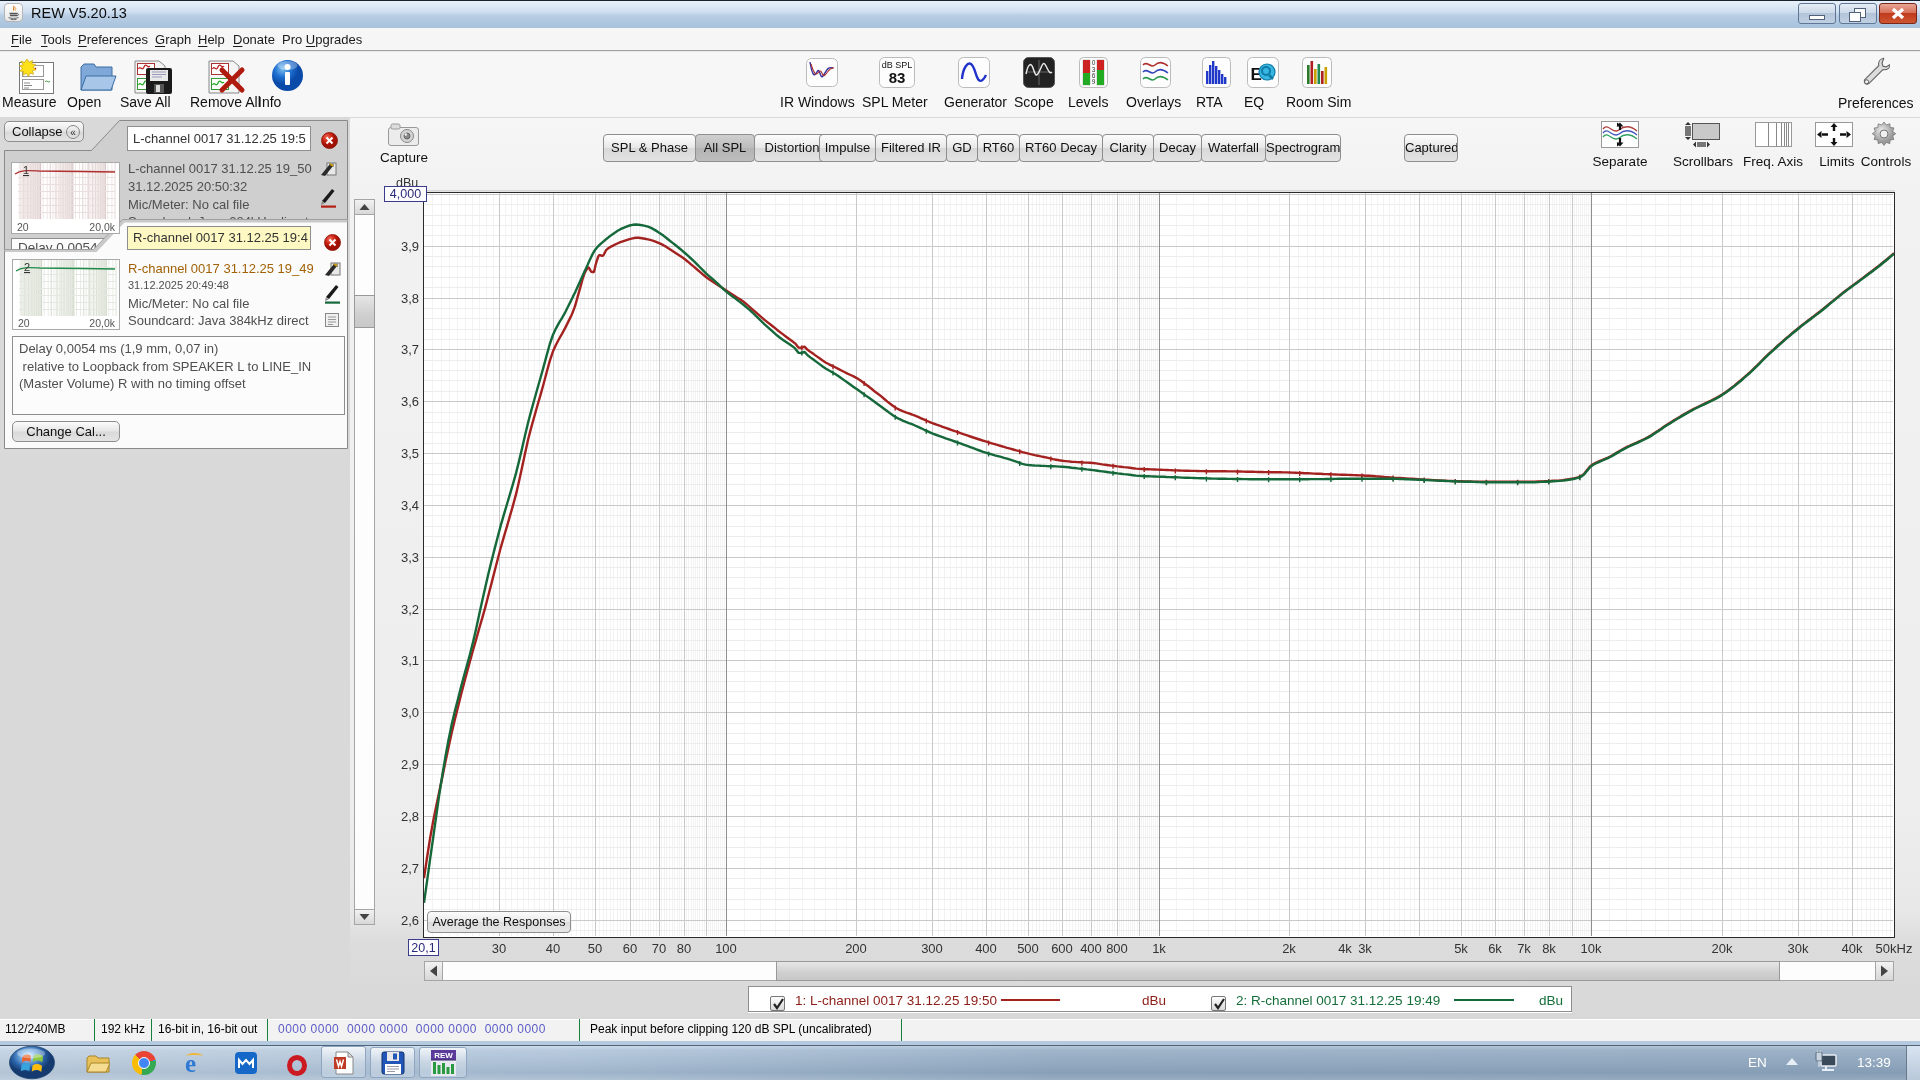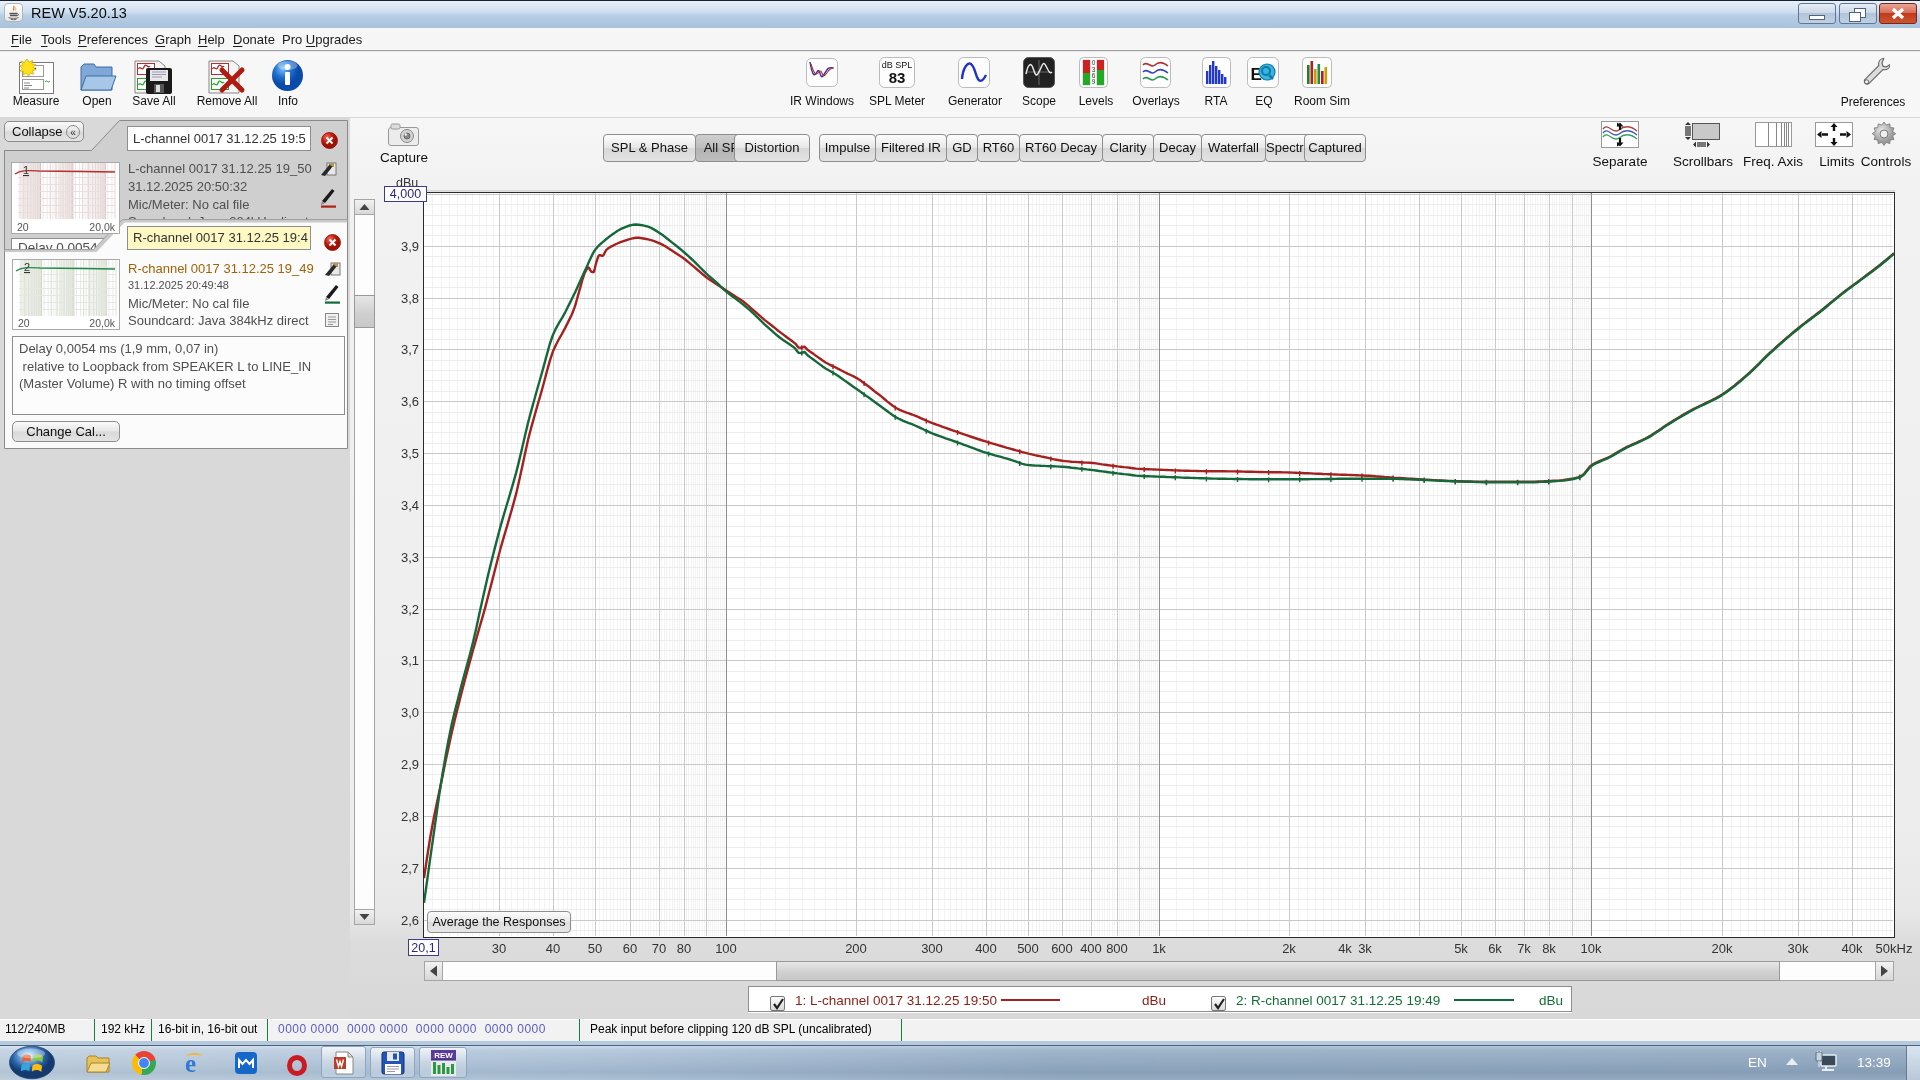--- a/index.html
+++ b/index.html
@@ -5,21 +5,21 @@
 .abs{position:absolute}
 #titlebar{position:absolute;left:0;top:0;width:1920px;height:28px;background:linear-gradient(#e8f1fa 0%,#cfdff0 40%,#b7cde4 55%,#a8c2dc 100%);border-top:1px solid #16222e}
 #title-ico{position:absolute;left:4px;top:3px;width:19px;height:19px;background:linear-gradient(#fff,#e7e7e7);border:1px solid #b5b5b5;border-radius:4px}
 #title-txt{position:absolute;left:31px;top:5px;font-size:14.5px;color:#0c0c0c}
 .wbtn{position:absolute;top:3px;width:38px;height:21px;border:1px solid #5e7796;border-radius:3px;background:linear-gradient(#e7eef7 0%,#ccd9e8 45%,#b3c4d9 50%,#c0d0e2 100%)}
 #btn-close{background:linear-gradient(#e8a696 0%,#d87059 45%,#c03a1d 50%,#cc5630 100%);border-color:#7a2619}
 #menubar{position:absolute;left:0;top:28px;width:1920px;height:23px;background:#f6f6f6;border-bottom:1px solid #9fa0a1}
 .menu{position:absolute;top:32px;font-size:13px;color:#1a1a1a}
 .menu u{text-decoration:underline;text-underline-offset:2px}
 #toolbar{position:absolute;left:0;top:52px;width:1920px;height:66px;background:#f7f7f7;border-bottom:1px solid #d8d8d8}
-.tlab{position:absolute;top:94px;font-size:12px;color:#111;text-align:center}
+.tlab{position:absolute;top:94px;font-size:14px;color:#111;}
 #leftpanel{position:absolute;left:0;top:118px;width:378px;height:901px;background:#d9d9d9}
 #chartbg{position:absolute;left:350px;top:118px;width:1570px;height:901px;background:linear-gradient(180deg,#f6f6f6 0%,#f2f2f2 8%,#ededed 78%,#e8e8e8 88%,#dcdcdc 91.5%,#d8d8d8 100%)}
 .tab{position:absolute;top:134px;height:28px;border:1px solid #8e8e8e;border-radius:4px;background:linear-gradient(#fdfdfd,#e8e8e8 48%,#d8d8d8 52%,#e3e3e3);font-size:13px;color:#111;text-align:center;line-height:26px;white-space:nowrap;overflow:hidden}
 .tabsel{background:linear-gradient(#cfcfcf,#bdbdbd 48%,#b3b3b3 52%,#bebebe)}
 .rlab{position:absolute;top:154px;font-size:13.5px;color:#111;text-align:center}
 #plotwrap{position:absolute;left:423px;top:192px;width:1472px;height:746px}
 .ylab{position:absolute;right:1501px;width:40px;font-size:13px;color:#333;text-align:right}
 .xlab{position:absolute;top:941px;width:60px;font-size:13px;color:#333;text-align:center}
 #dbu-lab{position:absolute;left:396px;top:176px;font-size:12.5px;color:#333}
 .bluebox{position:absolute;border:1px solid #3c3c8c;background:#fdfdff;color:#2a2a7a;font-size:12.5px;text-align:center}
@@ -292,31 +292,31 @@
     <rect x="1.5" y="4.5" width="30" height="18" rx="2.5" fill="#ececec" stroke="#999"></rect>
     <rect x="4" y="1" width="9" height="5" rx="1.5" fill="#ddd" stroke="#999"></rect>
     <circle cx="20" cy="13" r="6.5" fill="#d4d4d4" stroke="#888"></circle>
     <circle cx="20" cy="13" r="3" fill="#8a8a8a" stroke="#666"></circle>
     <circle cx="18.8" cy="11.5" r="1.2" fill="#f4f4f4"></circle>
   </svg>
 <div class="abs" style="left:377px;top:150px;width:54px;text-align:center;font-size:13.5px;color:#111">Capture</div>
 <div class="abs" style="left:423px;top:190px;width:1472px;height:2px;background:linear-gradient(#d2d2d2,#e8e8e8)"></div>
 <div class="tab" style="left:603px;width:93px">SPL &amp; Phase</div>
 <div class="tab tabsel" style="left:695px;width:60px">All SPL</div>
-<div class="tab" style="left:734px;width:76px">Distortion</div>
+<div class="tab" style="left:754px;width:76px">Distortion</div>
 <div class="tab" style="left:819px;width:57px">Impulse</div>
 <div class="tab" style="left:875px;width:72px">Filtered IR</div>
 <div class="tab" style="left:946px;width:32px">GD</div>
 <div class="tab" style="left:977px;width:43px">RT60</div>
 <div class="tab" style="left:1019px;width:84px">RT60 Decay</div>
 <div class="tab" style="left:1102px;width:52px">Clarity</div>
 <div class="tab" style="left:1153px;width:49px">Decay</div>
 <div class="tab" style="left:1201px;width:65px">Waterfall</div>
 <div class="tab" style="left:1265px;width:76px">Spectrogram</div>
-<div class="tab" style="left:1304px;width:62px">Captured</div>
+<div class="tab" style="left:1404px;width:54px">Captured</div>
 
 <svg class="abs" style="left:1601px;top:121px" width="38" height="27" viewBox="0 0 38 27">
     <rect x=".5" y=".5" width="37" height="26" fill="#fff" stroke="#999"></rect>
     <path d="M2 8c5-7 10 6 16 1s12-4 18 1" stroke="#b04040" stroke-width="1.3" fill="none"></path>
     <path d="M2 12c5-7 10 6 16 1s12-4 18 1" stroke="#4455bb" stroke-width="1.3" fill="none"></path>
     <path d="M2 16c5-7 10 6 16 1s12-4 18 1" stroke="#30a060" stroke-width="1.3" fill="none"></path>
     <path d="M19 10V3.5M19 10l-3.5 0M19 3.5l-3-0M16 1.5l3 2-3 2zM19 16v7M16 25.5l3-2-3-2z" fill="#111" stroke="#111" stroke-width="0"></path>
     <path d="M19 9V4M19 17v6" stroke="#111" stroke-width="2.2"></path>
     <path d="M15.5 5.5l3.5-4 3.5 4zM15.5 21.5l3.5 4 3.5-4z" fill="#111"></path>
   </svg>

